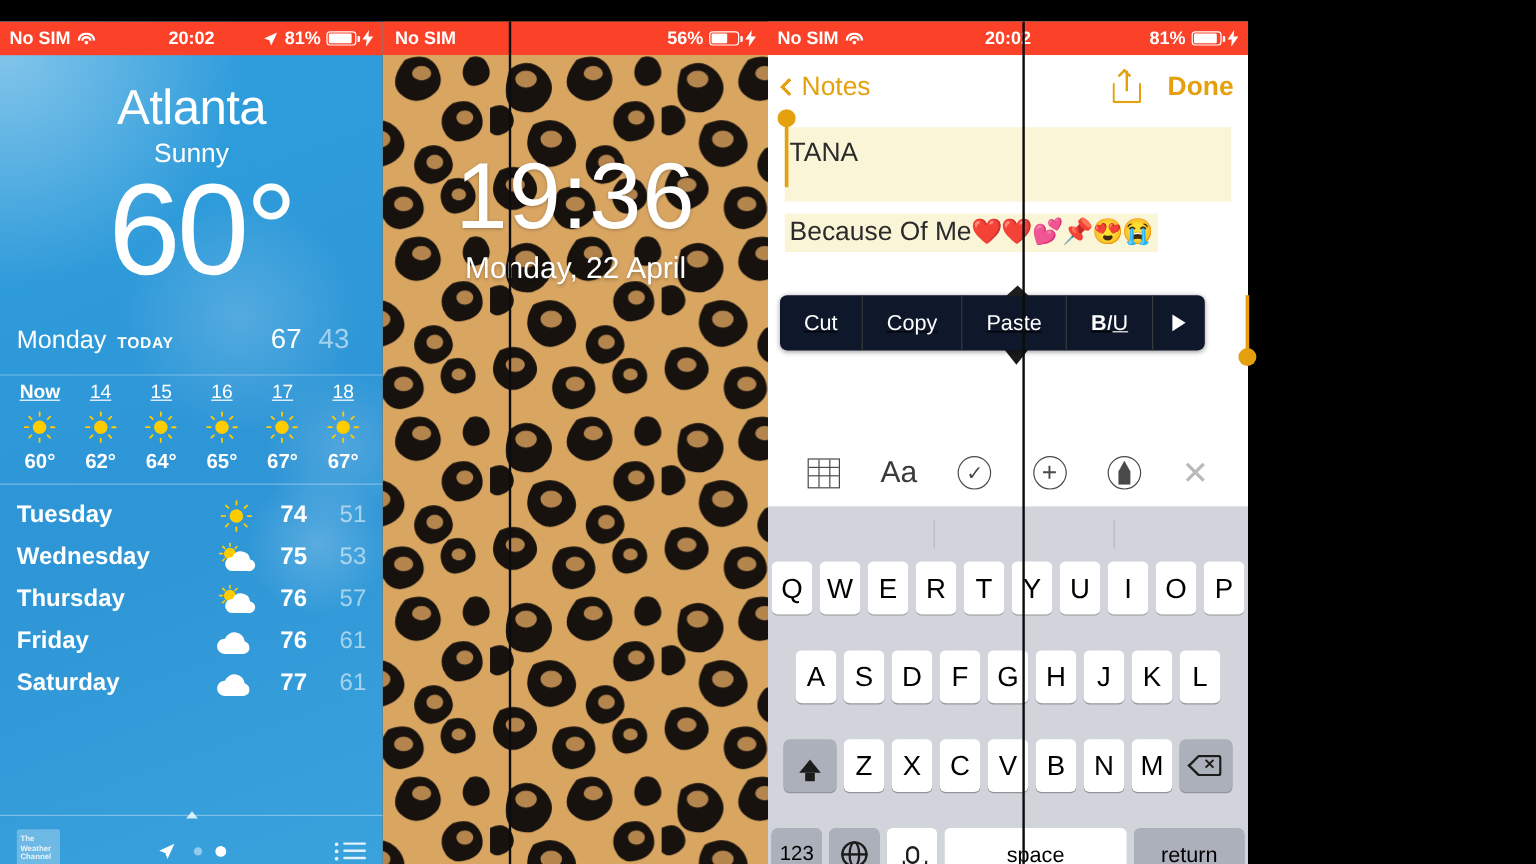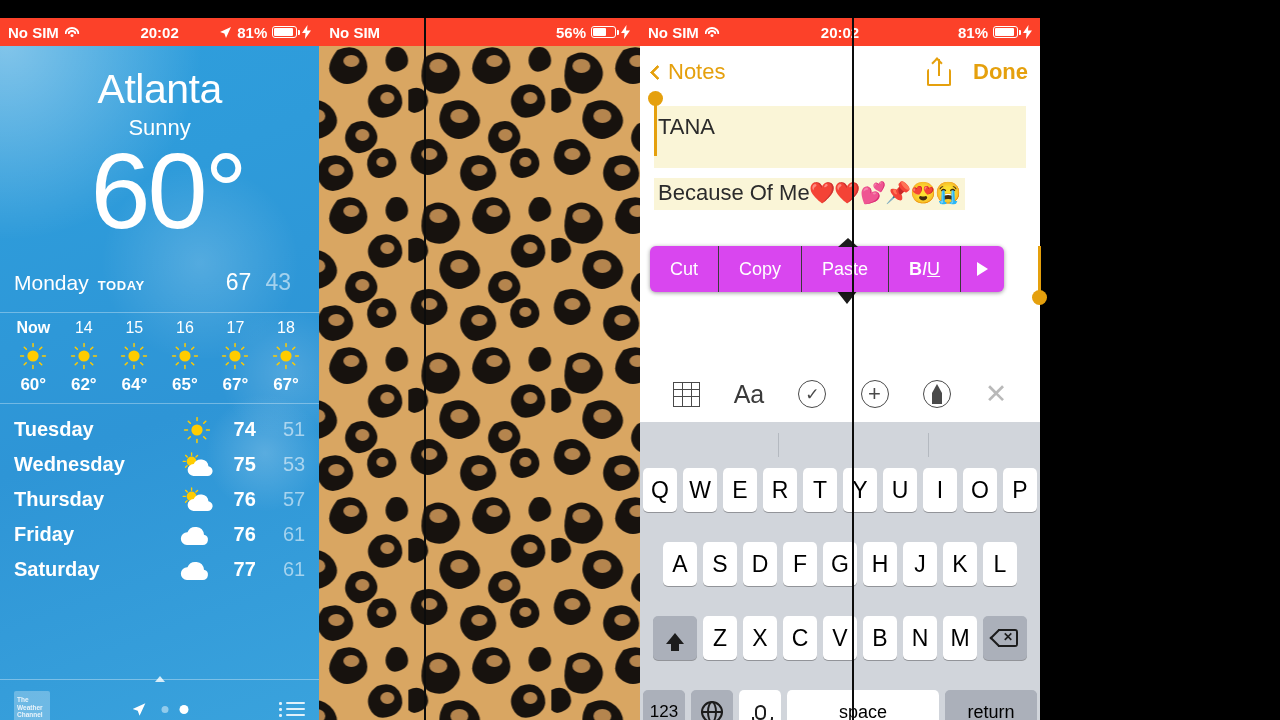--- a/index.html
+++ b/index.html
@@ -55,21 +55,21 @@
     border-bottom:1px solid rgba(255,255,255,.33); position:relative; z-index:2;
     margin-top:24px;
   }
   .w-today .d { font-size:21px; font-weight:400; }
   .w-today .t { font-size:13px; font-weight:700; letter-spacing:.6px; margin-left:9px; }
   .w-today .hi { margin-left:auto; font-size:23px; font-weight:400; }
   .w-today .lo { font-size:23px; font-weight:400; color:rgba(255,255,255,.55); width:54px; text-align:center; }
   .w-hours { display:flex; padding:6px 8px 8px; position:relative; z-index:2;
              border-bottom:1px solid rgba(255,255,255,.33); }
   .w-hour { flex:1; text-align:center; }
-  .w-hour .hr { font-size:16px; font-weight:600; }
+  .w-hour .hr { font-size:16px; font-weight:600;text-decoration:underline; }
   .w-hour .hr.lightw { font-weight:400; }
   .w-hour .ic { height:38px; display:flex; align-items:center; justify-content:center; }
   .w-hour .tp { font-size:17px; font-weight:600; }
   .w-days { position:relative; z-index:2; padding-top:8px; }
   .w-day { display:flex; align-items:center; height:35px; padding:0 14px; }
   .w-day .dn { font-size:20px; font-weight:700; width:160px; }
   .w-day .di { width:80px; display:flex; justify-content:center; align-items:center; }
   .w-day .hi { margin-left:auto; font-size:20px; font-weight:600; }
   .w-day .lo { font-size:20px; font-weight:400; color:rgba(255,255,255,.55); width:54px; text-align:right; }
   .w-botline { position:absolute; left:0; right:0; bottom:58px; height:1px; background:rgba(255,255,255,.35); z-index:2;}
@@ -129,21 +129,21 @@
                color:#2b2b2b; white-space:nowrap; }
   .sel-line2 .emo { font-size:21px; letter-spacing:-1px; }
   .handle { position:absolute; width:3px; background:#E5A00D; }
   .handle .knob { position:absolute; width:15px; height:15px; border-radius:50%; background:#E5A00D; left:-6px; }
   .handle.start { left:14px; top:6px; height:52px; }
   .handle.start .knob { top:-13px; }
   .handle.end { left:398px; top:148px; height:46px; }
   .handle.end .knob { bottom:-13px; }
 
   .popmenu { position:absolute; left:10px; top:148px; height:46px; display:flex; z-index:9;
-             background:#d946ef; border-radius:6px; overflow:visible; box-shadow:0 1px 4px rgba(0,0,0,.4); }
+             background:#0f172a; border-radius:6px; overflow:visible; box-shadow:0 1px 4px rgba(0,0,0,.4);text-decoration:underline; }
   .popmenu .mi { display:flex; align-items:center; justify-content:center; color:#fff;
                  font-size:18px; padding:0 20px; border-right:1px solid #3a3a3a; position:relative; }
   .popmenu .mi:last-child { border-right:none; padding:0 16px; }
   .popmenu .mi.biu b{font-weight:700} .popmenu .mi.biu i{font-style:italic}
   .popmenu .mi.biu u{text-decoration:underline}
   .popmenu .tri { position:absolute; top:-8px; left:188px; width:0; height:0;
                   border-left:10px solid transparent; border-right:10px solid transparent;
                   border-bottom:9px solid #1d1d1d; }
   .caret-down { position:absolute; left:196px; top:192px; width:0;height:0;
                 border-left:11px solid transparent;border-right:11px solid transparent;
@@ -492,20 +492,24 @@
               <ellipse cx="21" cy="108" rx="8" ry="6"></ellipse>
               <ellipse cx="71" cy="124" rx="8" ry="6"></ellipse>
               <ellipse cx="117" cy="116" rx="6" ry="5"></ellipse>
             </g>
           </pattern>
         </defs>
         <rect width="428" height="692" fill="url(#leo)"></rect>
       </svg>
     </div>
 
+    <div class="lock-clock">
+      <div class="lock-time">19:36</div>
+      <div class="lock-date">Monday, 22 April</div>
+    </div>
 
     <div class="sticker">
       
     </div>
 
   </div>
 
   <div class="pane-notes">
     <div class="statusbar">
       <div class="sb-left">

